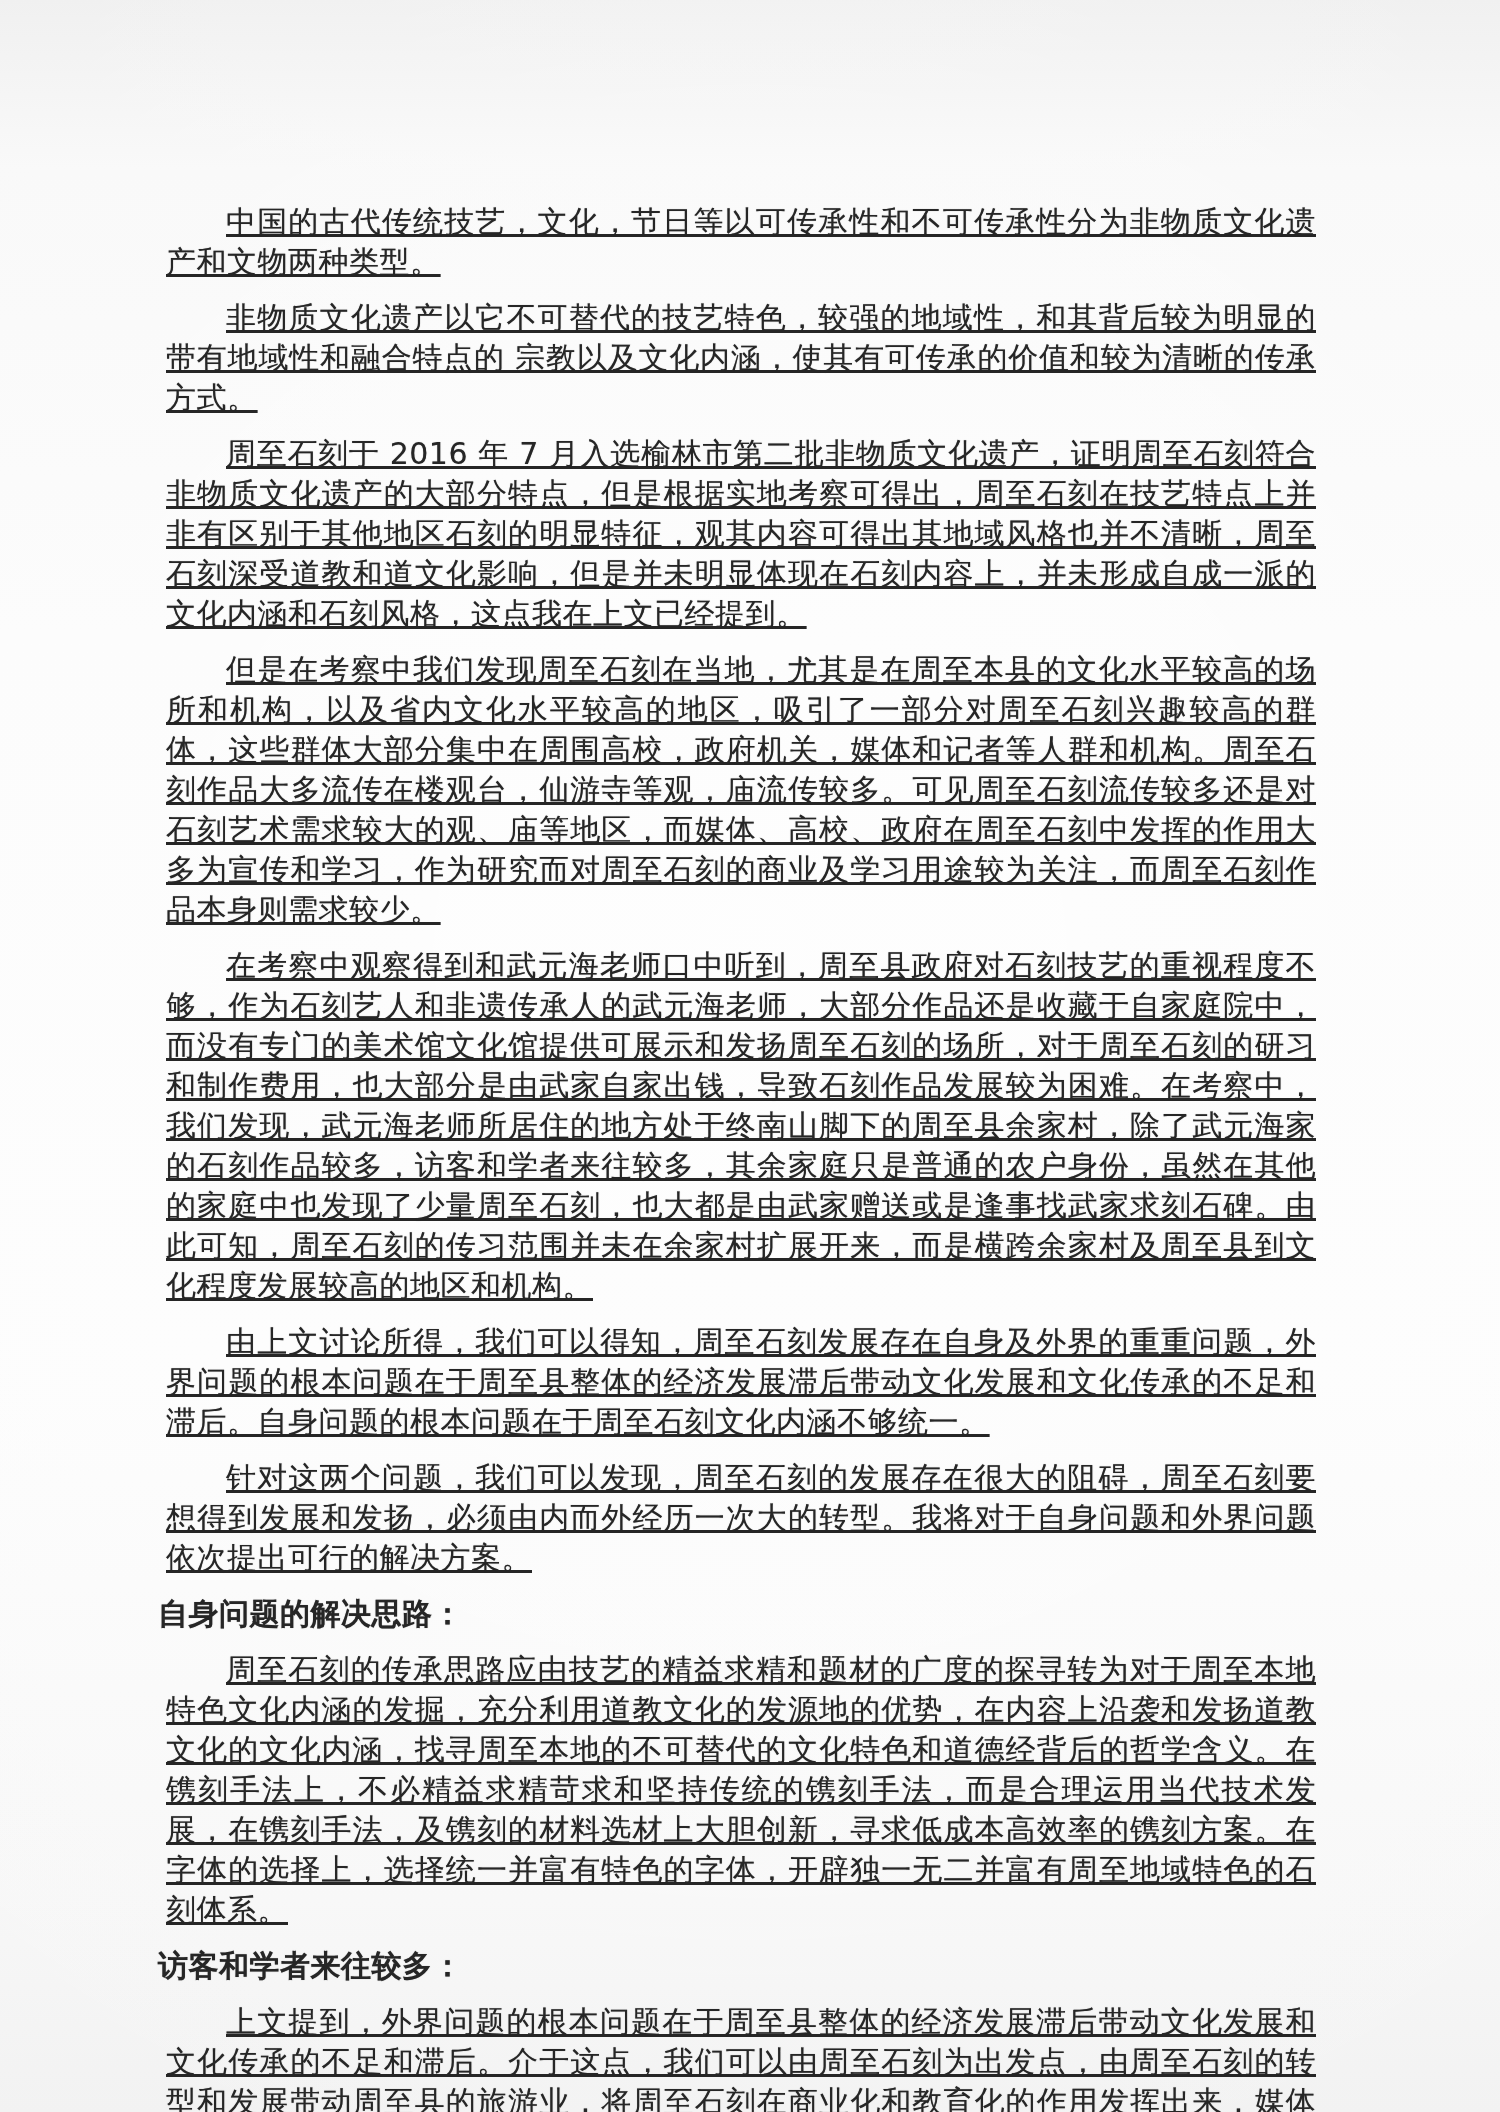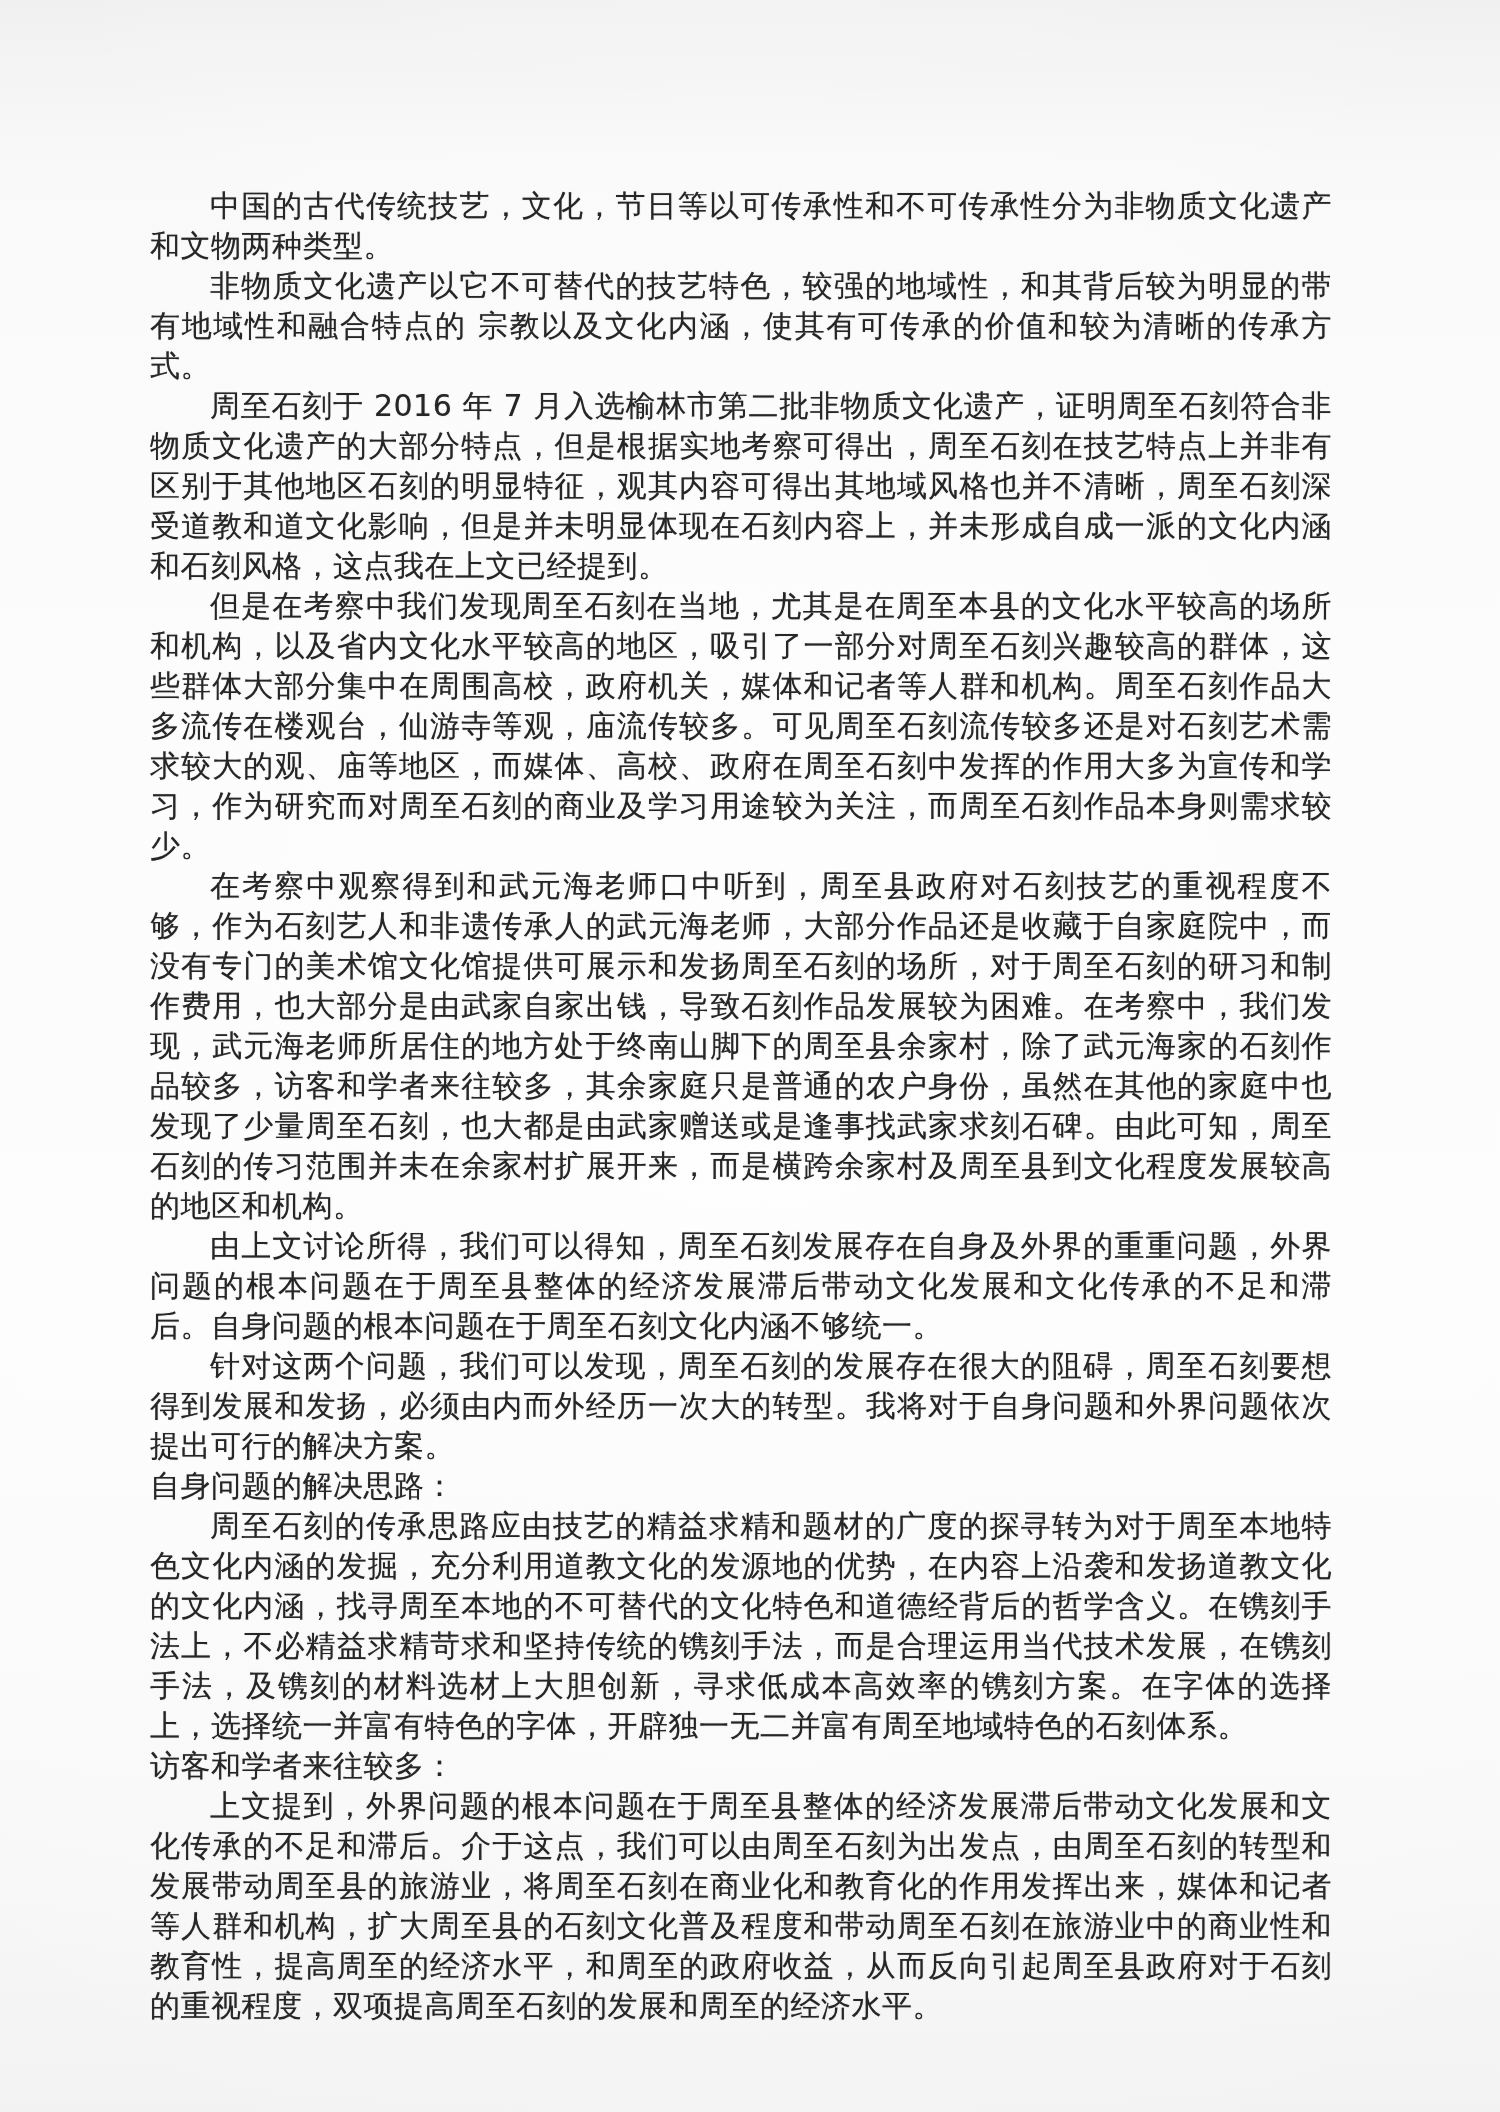--- a/index.html
+++ b/index.html
@@ -31,26 +31,28 @@
     color: #262626;
     font-size: 30px;
     line-height: 40px;
     letter-spacing: 0.5px;
     text-align: justify;
     
     text-shadow: 0 0 0.8px rgba(40,40,40,0.55);
     filter: blur(0.25px);
   }
   .para {
-    margin: 0;
+    margin: 16px;
     text-indent: 2em;
+    text-decoration: underline;
   }
   .heading {
-    margin: 0;
+    margin: 8px;
     text-indent: 0;
+    font-weight: bold;
   }
 </style>
 </head>
 <body>
 
 <div class="page">
   <div class="textblock">
     <p class="para">中国的古代传统技艺，文化，节日等以可传承性和不可传承性分为非物质文化遗产和文物两种类型。</p>
     <p class="para">非物质文化遗产以它不可替代的技艺特色，较强的地域性，和其背后较为明显的带有地域性和融合特点的 宗教以及文化内涵，使其有可传承的价值和较为清晰的传承方式。</p>
     <p class="para">周至石刻于 2016 年 7 月入选榆林市第二批非物质文化遗产，证明周至石刻符合非物质文化遗产的大部分特点，但是根据实地考察可得出，周至石刻在技艺特点上并非有区别于其他地区石刻的明显特征，观其内容可得出其地域风格也并不清晰，周至石刻深受道教和道文化影响，但是并未明显体现在石刻内容上，并未形成自成一派的文化内涵和石刻风格，这点我在上文已经提到。</p>

